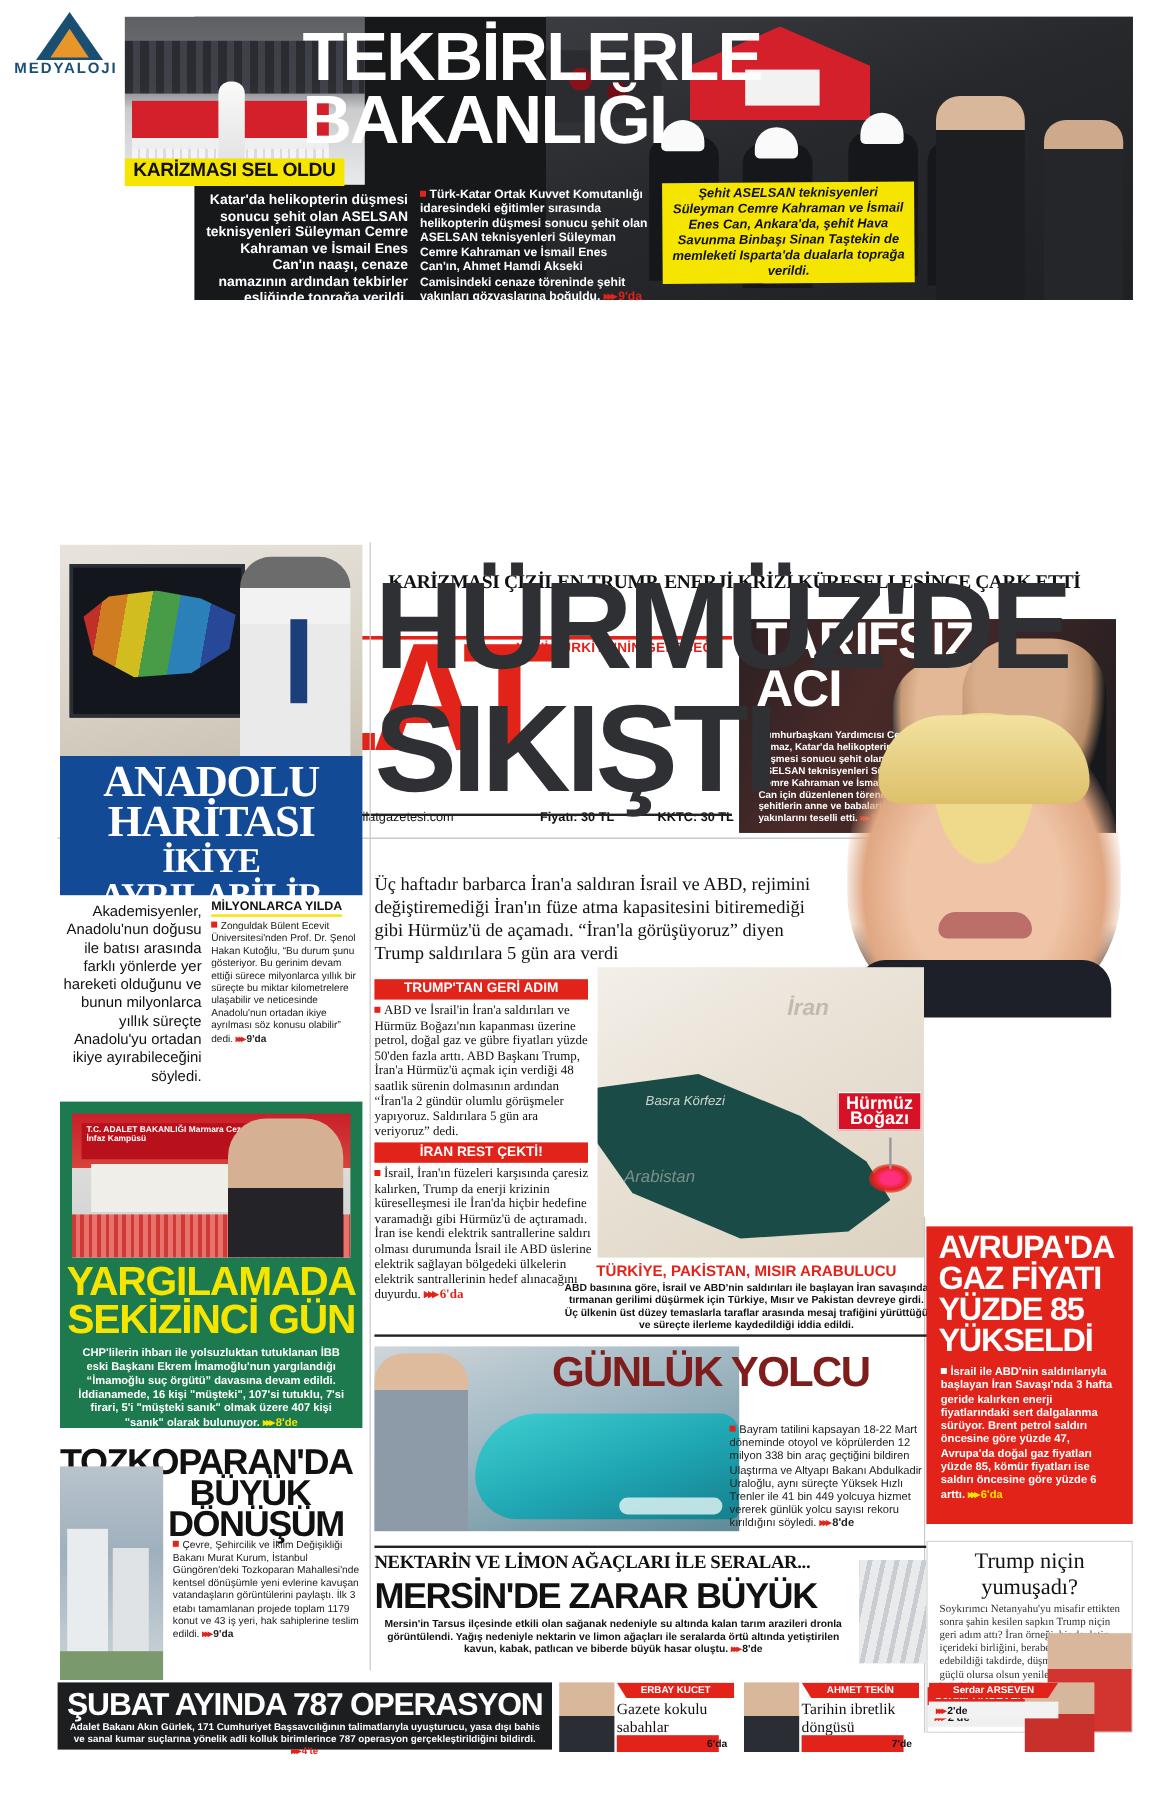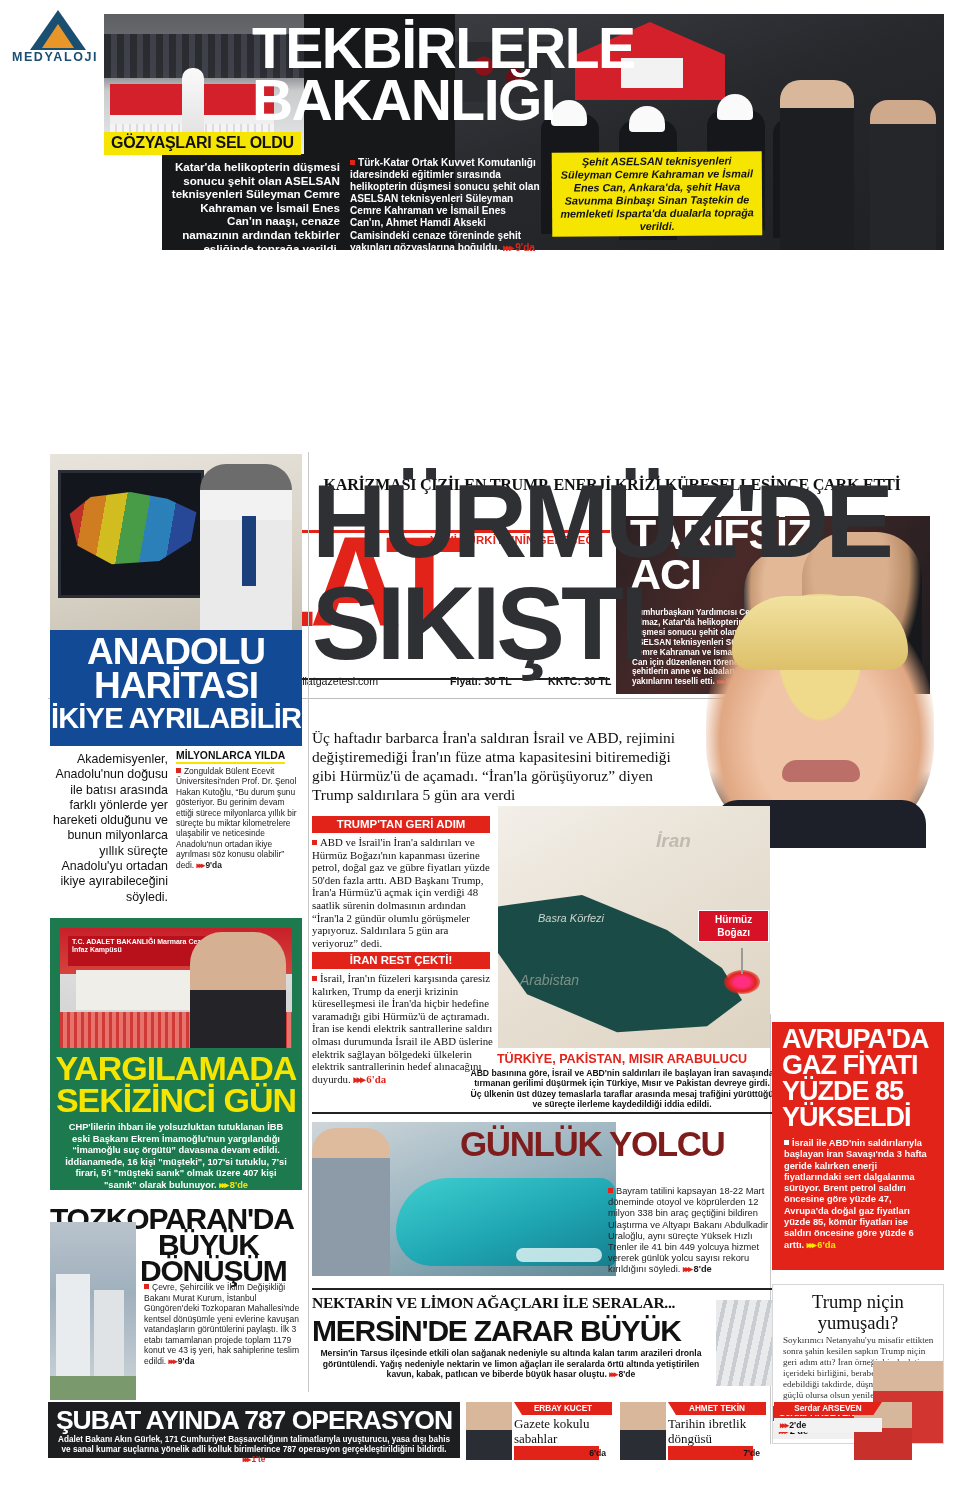--- a/index.html
+++ b/index.html
@@ -114,21 +114,21 @@
   #ana-screen { position:absolute; left:8px; top:16px; width:146px; height:128px;
       background:#13161c; border:3px solid #2a2e36; }
   #ana-map { position:absolute; left:6px; top:14px; width:132px; height:84px;
       background:linear-gradient(100deg,#d8342b 0 14%,#e98b21 14% 28%,#ecd422 28% 42%,
       #4fae4d 42% 58%,#2f8fd0 58% 76%,#2a4fa8 76% 100%); opacity:.88;
       clip-path: polygon(2% 32%, 18% 12%, 48% 6%, 76% 14%, 98% 30%, 94% 64%, 70% 88%, 34% 92%, 8% 70%); }
   #ana-man { position:absolute; right:10px; top:10px; width:92px; height:168px;
       background:linear-gradient(180deg,#6c6c6c 0 26px,#f2f2f2 26px 56px,#eaeaea 56px); border-radius:26px 26px 0 0;}
   #ana-tie { position:absolute; right:46px; top:62px; width:14px; height:70px; background:#1b3f7a; }
 
-  #anadolu-blue { left:50px; top:630px; width:252px; height:116px; background:#124a95; }
+  #anadolu-blue { left:50px; top:630px; width:252px; height:116px; background:#124a95;font-family:Liberation Serif, serif; }
   #ab1 { position:absolute; left:0; right:0; top:4px; text-align:center; color:#fff;
       font-weight:bold; font-size:37px; line-height:35px; letter-spacing:-1px; }
   #ab2 { position:absolute; left:0; right:0; top:38px; text-align:center; color:#fff;
       font-weight:bold; font-size:37px; line-height:35px; letter-spacing:-1px; }
   #ab3 { position:absolute; left:0; right:0; top:74px; text-align:center; color:#fff;
       font-weight:bold; font-size:29px; line-height:29px; letter-spacing:-.8px; }
 
   #ana-lead { left:50px; top:752px; width:118px; font-size:12.4px; line-height:15.3px;
       text-align:right; color:#111; font-family:"Liberation Sans", sans-serif; }
   #milyon-h { left:176px; top:750px; font-size:10.4px; font-weight:bold; color:#111;
@@ -233,21 +233,21 @@
       font-style:italic; font-weight:bold; opacity:.8; }
   #basra-lbl { position:absolute; left:40px; top:106px; color:#cfd6cf; font-size:11px;
       font-style:italic; line-height:12px; }
   #arab-lbl { position:absolute; left:22px; top:166px; color:#9aa79d; font-size:14px;
       font-style:italic; opacity:.75; }
   #hz-dot { position:absolute; left:226px; top:164px; width:36px; height:24px;
       background:radial-gradient(ellipse,#ff2e7e 0 30%,#e2231a 55%,rgba(226,35,26,.25) 80%);
       border-radius:50%; }
   #hz-line { position:absolute; left:243px; top:142px; width:2px; height:26px; background:#9a9a9a; }
   #hz-lbl { position:absolute; left:200px; top:104px; background:#d81226; color:#fff;
-      font-weight:bold; font-size:10px; line-height:13px; padding:2px 16px; text-align:center;
+      font-weight:bold; font-size:15px; line-height:13px; padding:2px 6px; text-align:center;
       border:1px solid #fff; }
 
   #tpmBar { left:472px; top:1052px; width:300px; text-align:center; color:#e2231a;
       font-weight:bold; font-size:12.6px; }
   #tpmBody { left:468px; top:1068px; width:308px; font-size:8.6px; line-height:10.4px;
       font-weight:bold; color:#111; text-align:center; }
 
   
   #gy-rule { left:312px; top:1112px; width:464px; height:2px; background:#222; }
   #gy-photo { left:312px; top:1122px; width:304px; height:154px;
@@ -331,21 +331,21 @@
       <div class="crowdrow"></div>
       <div class="coffin l">
           <div class="cofbar"></div>
         </div>
       <div class="coffin r">
           <div class="cofbar"></div>
         </div>
       <div class="imam"></div>
     </div>
 
-    <div class="abs" id="gozyaslari">GÖZYAŞLARI SEL OLDU</div>
+    <div class="abs" id="gozyaslari">KARİZMASI SEL OLDU</div>
 
     <div class="abs" id="tek-1">TEKBİRLERLE</div>
     <div class="abs" id="tek-2">BAKANLIĞI</div>
 
     <div class="abs" id="lead-a">Katar'da helikopterin düşmesi sonucu şehit olan ASELSAN teknisyenleri Süleyman Cemre Kahraman ve İsmail Enes Can'ın naaşı, cenaze namazının ardından tekbirler eşliğinde toprağa verildi.</div>
 
     <div class="abs" id="lead-b">
       <span class="sq"></span><span>Türk-Katar Ortak Kuvvet Komutanlığı idaresindeki eğitimler sırasında helikopterin düşmesi sonucu şehit olan ASELSAN teknisyenleri Süleyman Cemre Kahraman ve İsmail Enes Can'ın, Ahmet Hamdi Akseki Camisindeki cenaze töreninde şehit yakınları gözyaşlarına boğuldu.</span>
       <span class="arrow">▸▸▸</span>
       <span class="red">9'da</span>
@@ -528,21 +528,21 @@
       <span class="arrow">▸▸▸</span>
       <span>2'de</span>
     </div>
   </div>
 
   <div class="abs" id="subat">
     <div id="subat-h">ŞUBAT AYINDA 787 OPERASYON</div>
     <div id="subat-b">
       <span>Adalet Bakanı Akın Gürlek, 171 Cumhuriyet Başsavcılığının talimatlarıyla uyuşturucu, yasa dışı bahis ve sanal kumar suçlarına yönelik adli kolluk birimlerince 787 operasyon gerçekleştirildiğini bildirdi.</span>
       <span class="arrow">▸▸▸</span>
-      <span class="red">1'te</span>
+      <span class="red">4'te</span>
     </div>
   </div>
 
   <div class="abs colbox" id="cb1">
     <div class="cb-photo"></div>
     <div class="cb-name">ERBAY KUCET</div>
     <div class="cb-title">Gazete kokulu sabahlar</div>
     <div class="cb-redbar"></div>
     <div class="cb-page" style="background:transparent">
       <span class="arrow">▸▸▸</span>

